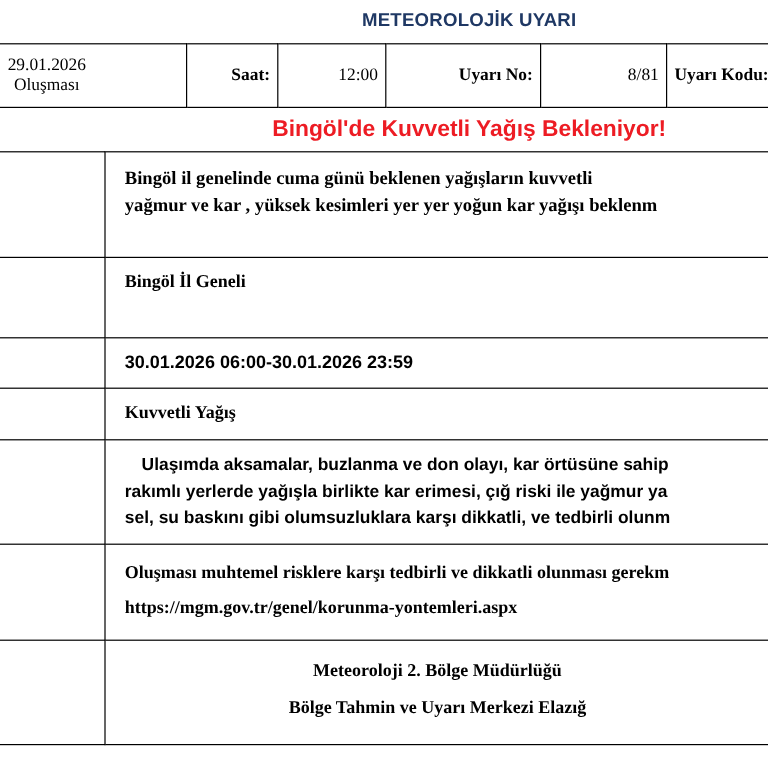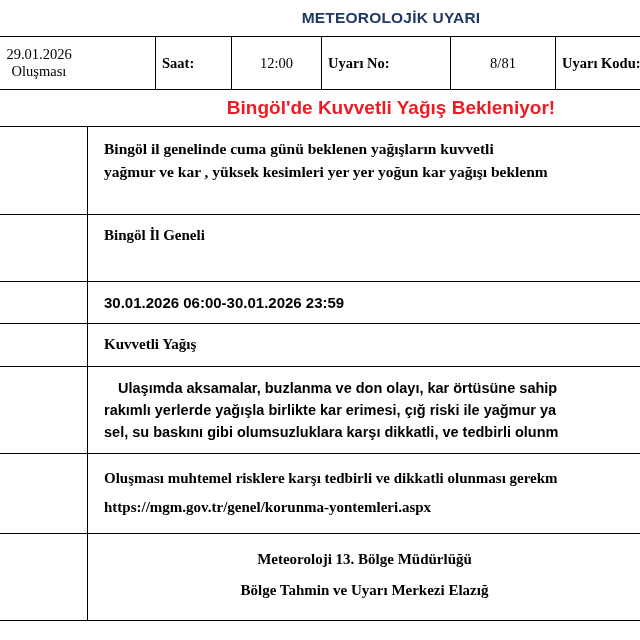--- a/index.html
+++ b/index.html
@@ -52,22 +52,22 @@
     color: #000000;
     vertical-align: middle;
     height: 46px;
     white-space: nowrap;
   }
   td.h-date {
     text-align: center;
     line-height: 1.18;
     font-size: 14px;
   }
-  td.h-lbl  { font-weight: bold; text-align: left; }
-  td.h-val  { text-align: center; }
+  td.h-lbl  { font-weight: bold; text-align: right; }
+  td.h-val  { text-align: right; }
   td.h-code { font-weight: bold; text-align: left; }
 
   
   .alert-line {
     font-family: "Liberation Sans", "DejaVu Sans", sans-serif;
     font-weight: bold;
     font-size: 19px;
     color: #ED1C24;
     text-align: center;
     padding-left: 78px;
@@ -219,21 +219,21 @@
           <span class="ln">Oluşması muhtemel risklere karşı tedbirli ve dikkatli olunması gerekm</span>
           <span class="ln">https://mgm.gov.tr/genel/korunma-yontemleri.aspx</span>
         </div>
       </td>
     </tr>
 
     <tr class="r-ctr">
       <td class="rowlabel mid">Ierkez</td>
       <td class="content">
         <div class="centerblock">
-          <span class="ln">Meteoroloji 13. Bölge Müdürlüğü</span>
+          <span class="ln">Meteoroloji 2. Bölge Müdürlüğü</span>
           <span class="ln">Bölge Tahmin ve Uyarı Merkezi Elazığ</span>
         </div>
       </td>
     </tr>
 
   </tbody>
     </table>
 </div>
 
 </body></html>

